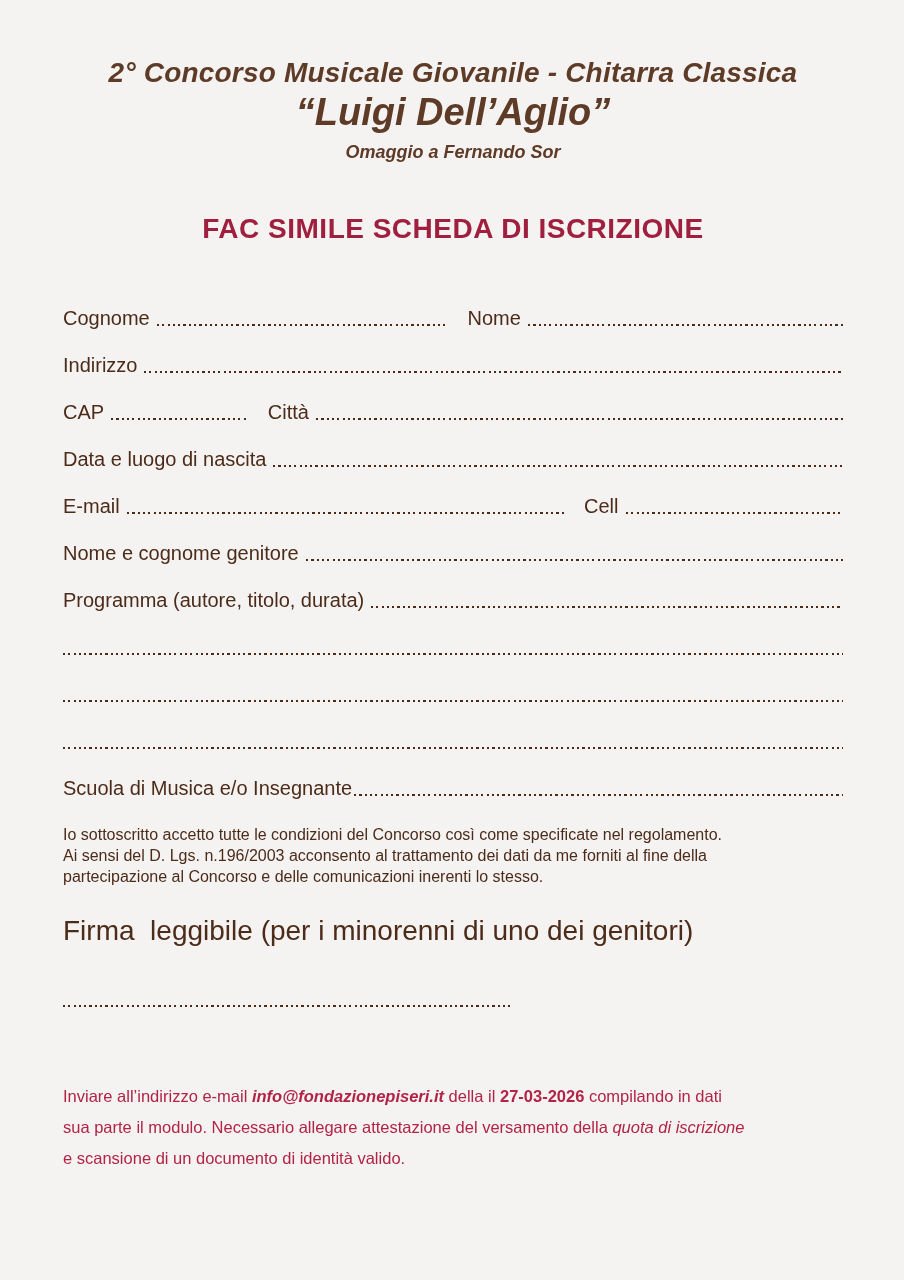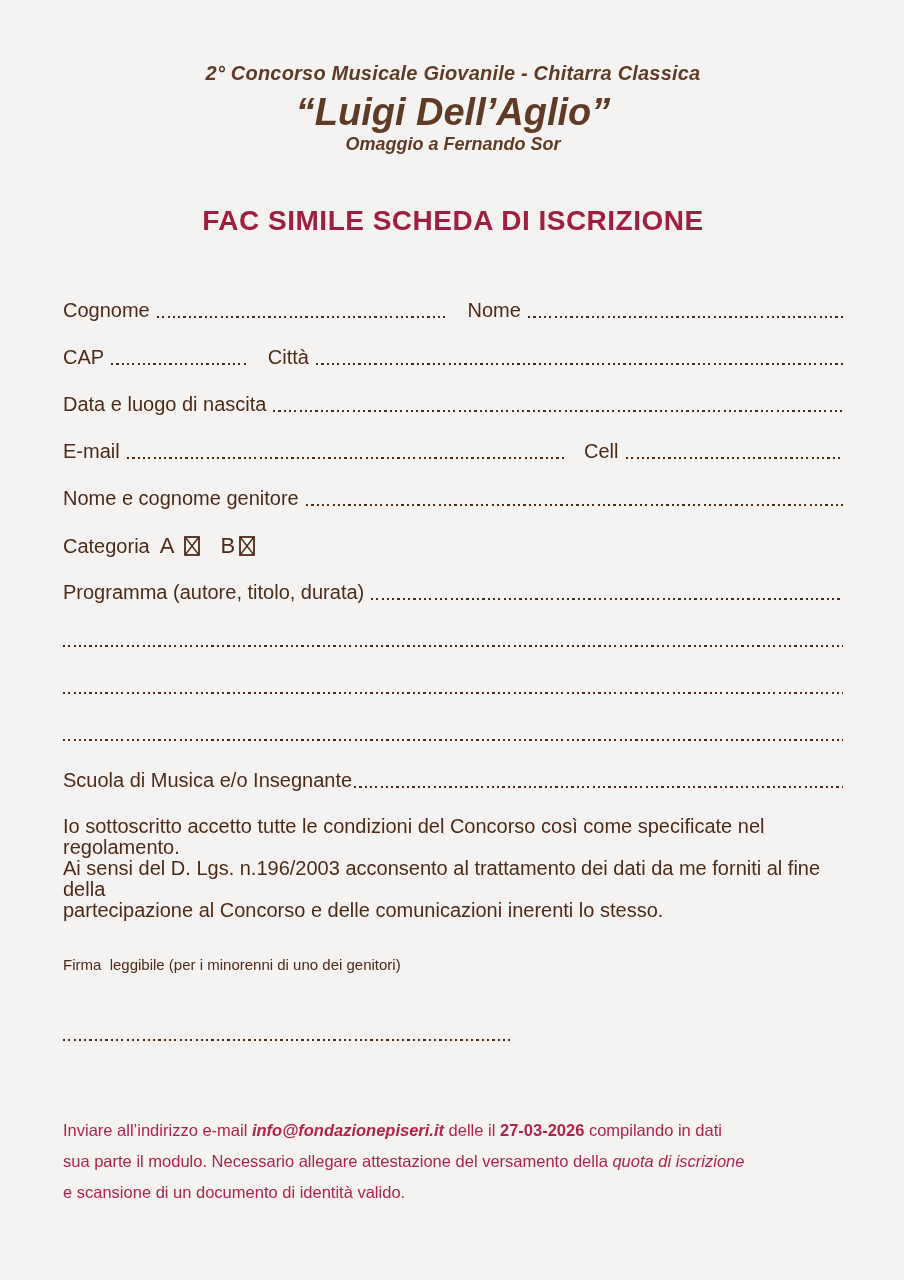--- a/index.html
+++ b/index.html
@@ -14,23 +14,23 @@
   body{font-family:"Liberation Sans",sans-serif;}
   .page{
     width:904px;height:1280px;
     background:var(--background);
     padding:58px 61px 0 63px;
     overflow:hidden;
     position:relative;
   }
   
   .doc-header{text-align:center;color:var(--header-brown);}
-  .h-line1{font-size:20px;font-weight:bold;font-style:italic;line-height:30px;letter-spacing:.2px;}
+  .h-line1{font-size:28px;font-weight:bold;font-style:italic;line-height:30px;letter-spacing:.2px;}
   .h-line2{font-size:38px;font-weight:bold;font-style:italic;line-height:34px;margin-top:7px;}
-  .h-line3{font-size:18px;font-weight:bold;font-style:italic;line-height:22px;margin-top:4px;}
+  .h-line3{font-size:18px;font-weight:bold;font-style:italic;line-height:22px;margin-top:12px;}
   .doc-title{
     text-align:center;color:var(--title-red);
     font-size:28px;font-weight:bold;letter-spacing:.5px;
     margin-top:46px;line-height:40px;
   }
   
   .form{margin-top:58px;color:var(--text-brown);font-size:20px;}
   .row{display:flex;height:23px;margin-bottom:24px;align-items:flex-end;}
   .fld{display:flex;flex:1 1 auto;align-items:flex-end;}
   .lbl{line-height:23px;white-space:pre;}
@@ -47,22 +47,22 @@
   .fld + .fld{margin-left:20px;}
   
   .cat-row{display:flex;height:24px;margin-bottom:23px;align-items:center;}
   .cat-letter{font-size:22px;line-height:24px;}
   .cat-letter.a{margin-left:10px;}
   .cat-letter.b{margin-left:20px;}
   .checkbox{display:inline-flex;width:16px;height:20px;margin-left:10px;color:var(--text-brown);}
   .checkbox.b-box{margin-left:4px;}
   .checkbox svg{width:16px;height:20px;display:block;}
   
-  .consent{margin-top:14px;color:var(--text-brown);font-size:20px;line-height:21px;}
-  .firma{margin-top:32px;color:var(--text-brown);font-size:15px;line-height:24px;white-space:pre;}
+  .consent{margin-top:14px;color:var(--text-brown);font-size:16px;line-height:21px;}
+  .firma{margin-top:32px;color:var(--text-brown);font-size:28px;line-height:24px;white-space:pre;}
   .sign-dots{
     margin-top:62px;width:450px;height:2px;color:var(--text-brown);
     background-image:repeating-linear-gradient(to right,currentColor 0 2.2px,transparent 2.2px 5.3px);
   }
   
   .footer{margin-top:74px;color:var(--footer-red);font-size:16.5px;line-height:31px;}
   .footer .f-line{white-space:pre;}
   .seg-bi{font-weight:bold;font-style:italic;}
   .seg-b{font-weight:bold;}
   .seg-i{font-style:italic;}
@@ -86,20 +86,26 @@
       <div class="fld fld-cognome">
         <span class="lbl">Cognome</span>
         <span class="dots"></span>
       </div>
       <div class="fld">
         <span class="lbl">Nome</span>
         <span class="dots"></span>
       </div>
     </div>
 
+    <div class="row">
+      <div class="fld">
+        <span class="lbl">Indirizzo</span>
+        <span class="dots"></span>
+      </div>
+    </div>
 
     <div class="row">
       <div class="fld fld-cap">
         <span class="lbl">CAP</span>
         <span class="dots"></span>
       </div>
       <div class="fld">
         <span class="lbl">Città</span>
         <span class="dots"></span>
       </div>
@@ -123,39 +129,20 @@
       </div>
     </div>
 
     <div class="row">
       <div class="fld">
         <span class="lbl">Nome e cognome genitore</span>
         <span class="dots"></span>
       </div>
     </div>
 
-    <div class="cat-row">
-      <span class="lbl">Categoria</span>
-      <span class="cat-letter a">A</span>
-      <span class="checkbox">
-        <svg viewBox="0 0 16 20" xmlns="http://www.w3.org/2000/svg">
-          <rect x="1" y="1" width="14" height="18" fill="none" stroke="currentColor" stroke-width="1.8"></rect>
-          <line x1="1.5" y1="1.5" x2="14.5" y2="18.5" stroke="currentColor" stroke-width="1.4"></line>
-          <line x1="14.5" y1="1.5" x2="1.5" y2="18.5" stroke="currentColor" stroke-width="1.4"></line>
-        </svg>
-      </span>
-      <span class="cat-letter b">B</span>
-      <span class="checkbox b-box">
-        <svg viewBox="0 0 16 20" xmlns="http://www.w3.org/2000/svg">
-          <rect x="1" y="1" width="14" height="18" fill="none" stroke="currentColor" stroke-width="1.8"></rect>
-          <line x1="1.5" y1="1.5" x2="14.5" y2="18.5" stroke="currentColor" stroke-width="1.4"></line>
-          <line x1="14.5" y1="1.5" x2="1.5" y2="18.5" stroke="currentColor" stroke-width="1.4"></line>
-        </svg>
-      </span>
-    </div>
 
     <div class="row">
       <div class="fld">
         <span class="lbl">Programma (autore, titolo, durata)</span>
         <span class="dots"></span>
       </div>
     </div>
 
     <div class="row">
       <span class="dots noshift"></span>
@@ -180,18 +167,18 @@
     <div class="c-line">Io sottoscritto accetto tutte le condizioni del Concorso così come specificate nel regolamento.</div>
     <div class="c-line">Ai sensi del D. Lgs. n.196/2003 acconsento al trattamento dei dati da me forniti al fine della</div>
     <div class="c-line">partecipazione al Concorso e delle comunicazioni inerenti lo stesso.</div>
   </section>
 
   <div class="firma">Firma  leggibile (per i minorenni di uno dei genitori)</div>
 
   <div class="sign-dots"></div>
 
   <footer class="footer">
-    <div class="f-line"><span>Inviare all’indirizzo e-mail </span><span class="seg-bi">info@fondazionepiseri.it</span><span> delle il </span><span class="seg-b">27-03-2026</span><span> compilando in dati</span></div>
+    <div class="f-line"><span>Inviare all’indirizzo e-mail </span><span class="seg-bi">info@fondazionepiseri.it</span><span> della il </span><span class="seg-b">27-03-2026</span><span> compilando in dati</span></div>
     <div class="f-line"><span>sua parte il modulo. Necessario allegare attestazione del versamento della </span><span class="seg-i">quota di iscrizione</span></div>
     <div class="f-line"><span>e scansione di un documento di identità valido.</span></div>
   </footer>
 
 </div>
 
 </body></html>

